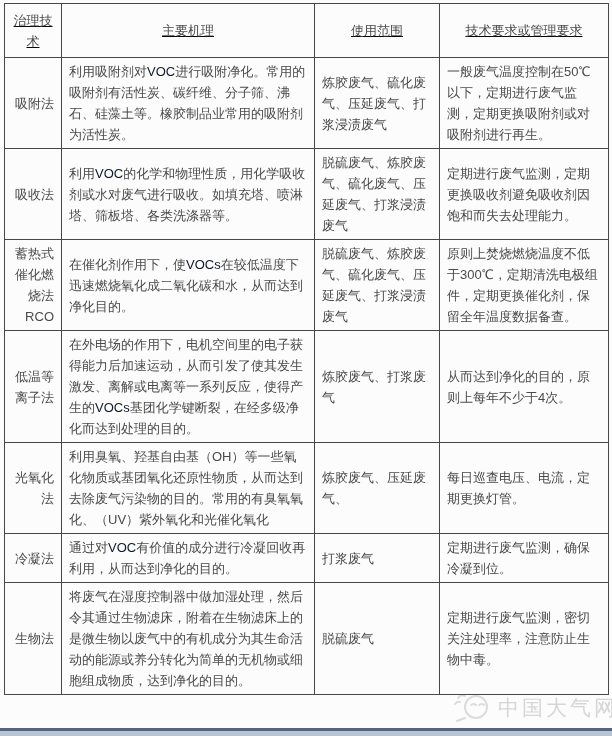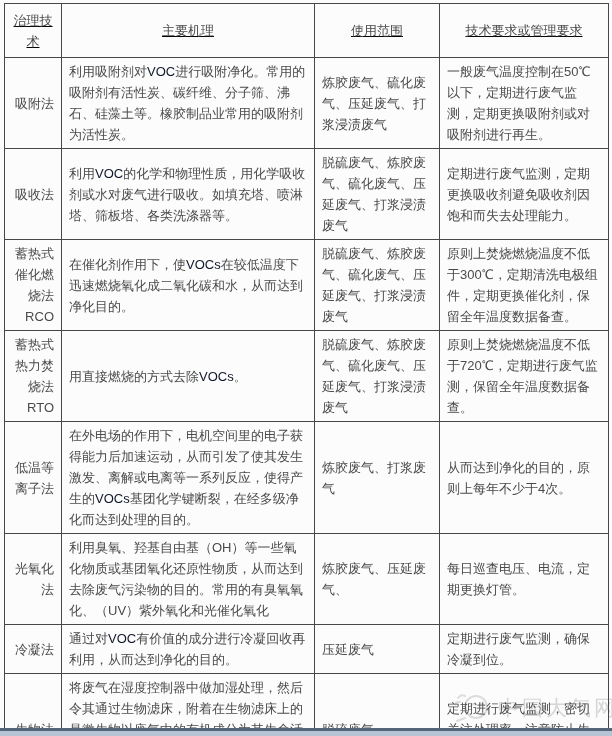--- a/index.html
+++ b/index.html
@@ -89,42 +89,36 @@
     <td class="c-mech">利用<span class="hl">VOC</span>的化学和物理性质，用化学吸收剂或水对废气进行吸收。如填充塔、喷淋塔、筛板塔、各类洗涤器等。</td>
     <td class="c-scope">脱硫废气、炼胶废气、硫化废气、压延废气、打浆浸渍废气</td>
     <td class="c-req">定期进行废气监测，定期更换吸收剂避免吸收剂因饱和而失去处理能力。</td>
   </tr>
   <tr class="r3">
     <td class="c-tech">蓄热式催化燃烧法RCO</td>
     <td class="c-mech">在催化剂作用下，使<span class="hl">VOCs</span>在较低温度下迅速燃烧氧化成二氧化碳和水，从而达到净化目的。</td>
     <td class="c-scope">脱硫废气、炼胶废气、硫化废气、压延废气、打浆浸渍废气</td>
     <td class="c-req">原则上焚烧燃烧温度不低于300℃，定期清洗电极组件，定期更换催化剂，保留全年温度数据备查。</td>
   </tr>
-  <tr class="r4">
-    <td class="c-tech">蓄热式热力焚烧法RTO</td>
-    <td class="c-mech">用直接燃烧的方式去除<span class="hl">VOCs</span>。</td>
-    <td class="c-scope">脱硫废气、炼胶废气、硫化废气、压延废气、打浆浸渍废气</td>
-    <td class="c-req">原则上焚烧燃烧温度不低于720℃，定期进行废气监测，保留全年温度数据备查。</td>
-  </tr>
   <tr class="r5">
     <td class="c-tech">低温等离子法</td>
     <td class="c-mech">在外电场的作用下，电机空间里的电子获得能力后加速运动，从而引发了使其发生激发、离解或电离等一系列反应，使得产生的<span class="hl">VOCs</span>基团化学键断裂，在经多级净化而达到处理的目的。</td>
     <td class="c-scope">炼胶废气、打浆废气</td>
     <td class="c-req">从而达到净化的目的，原则上每年不少于4次。</td>
   </tr>
   <tr class="r6">
     <td class="c-tech">光氧化法</td>
     <td class="c-mech">利用臭氧、羟基自由基（OH）等一些氧化物质或基团氧化还原性物质，从而达到去除废气污染物的目的。常用的有臭氧氧化、（UV）紫外氧化和光催化氧化</td>
     <td class="c-scope">炼胶废气、压延废气、</td>
     <td class="c-req">每日巡查电压、电流，定期更换灯管。</td>
   </tr>
   <tr class="r7">
     <td class="c-tech">冷凝法</td>
     <td class="c-mech">通过对<span class="hl">VOC</span>有价值的成分进行冷凝回收再利用，从而达到净化的目的。</td>
-    <td class="c-scope">压延废气</td>
+    <td class="c-scope">打浆废气</td>
     <td class="c-req">定期进行废气监测，确保冷凝到位。</td>
   </tr>
   <tr class="r8">
     <td class="c-tech">生物法</td>
     <td class="c-mech">将废气在湿度控制器中做加湿处理，然后令其通过生物滤床，附着在生物滤床上的是微生物以废气中的有机成分为其生命活动的能源或养分转化为简单的无机物或细胞组成物质，达到净化的目的。</td>
     <td class="c-scope">脱硫废气</td>
     <td class="c-req">定期进行废气监测，密切关注处理率，注意防止生物中毒。</td>
   </tr>
 </tbody>
   </table>

